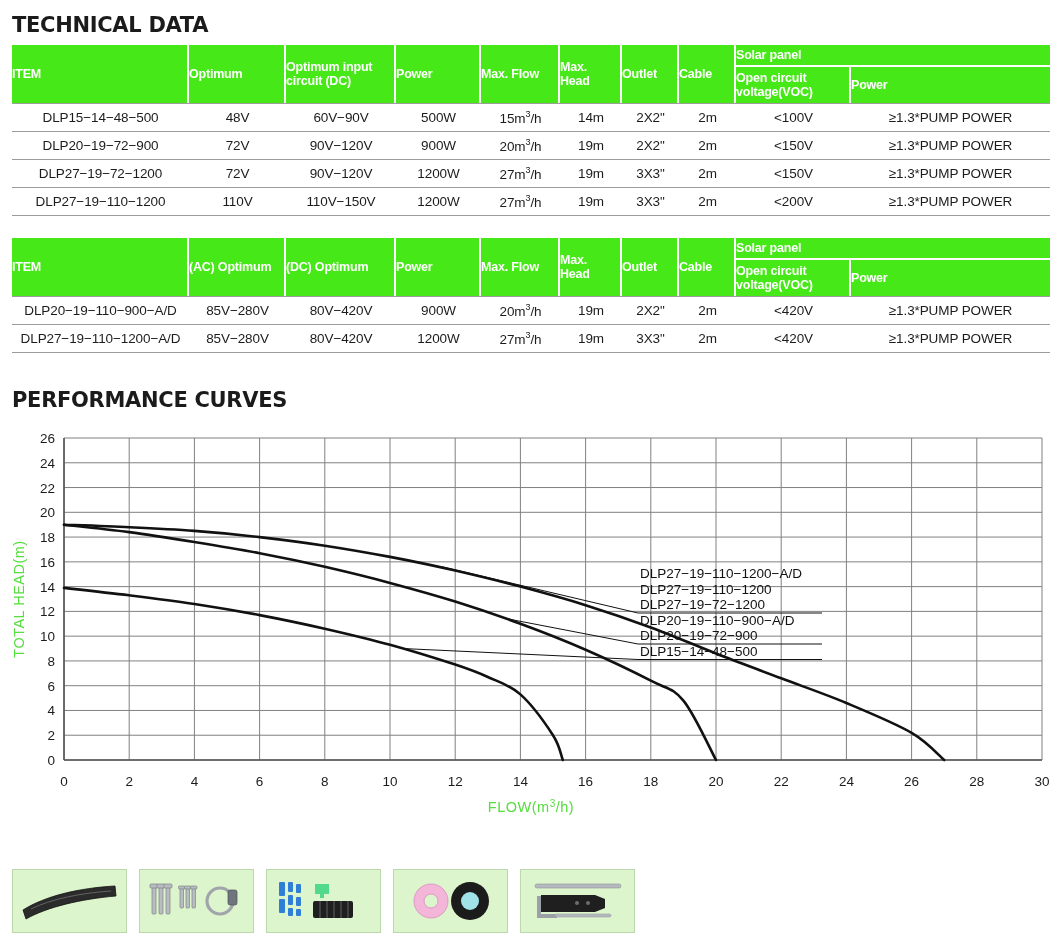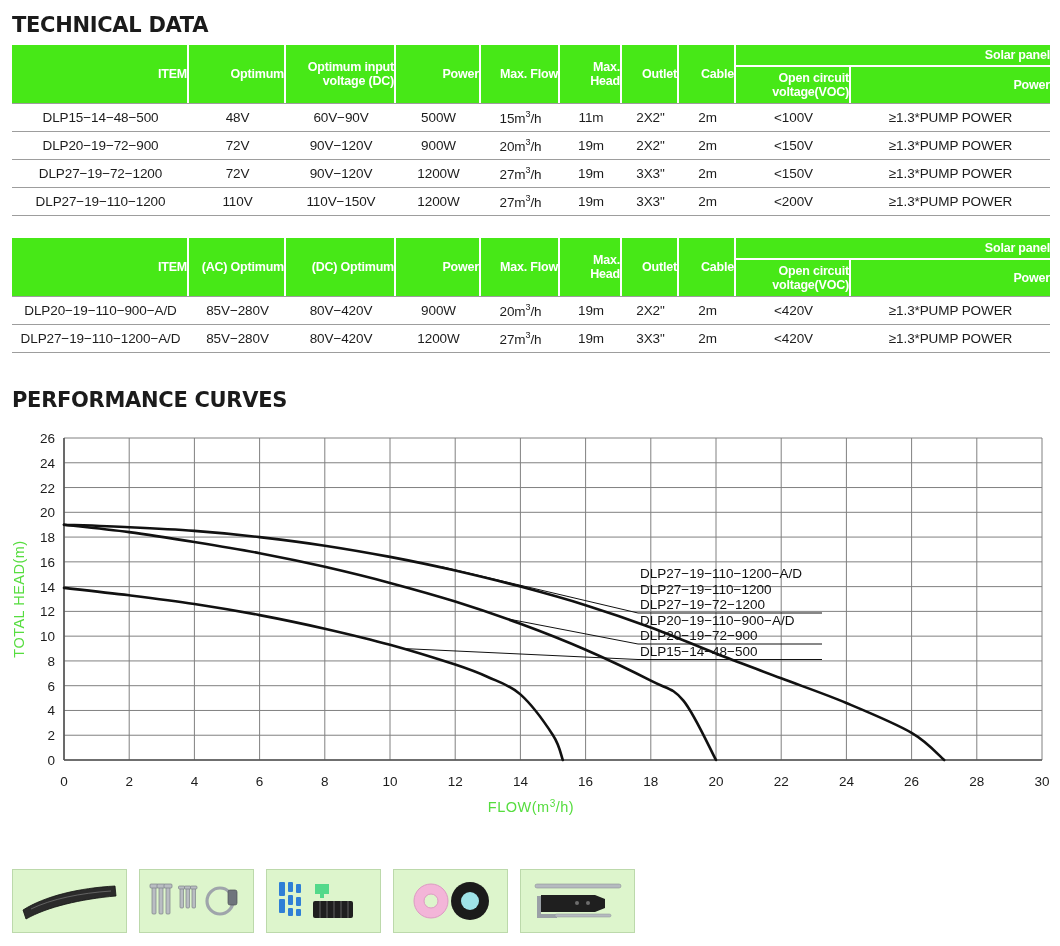--- a/index.html
+++ b/index.html
@@ -20,21 +20,21 @@
   #tech-title{left:12px;top:13px;}
   #perf-title{left:12px;top:388px;}
   #spare-title{left:12px;top:837px;}
 
   
   .tbl{position:absolute;border-collapse:separate;border-spacing:0;
        table-layout:fixed;}
   .tbl td,.tbl th{padding:0;margin:0;}
   .hcell{
     background:#47E817;color:#ffffff;font-weight:bold;
-    font-size:12.5px;line-height:14px;text-align:right;vertical-align:middle;
+    font-size:12.5px;line-height:14px;text-align:left;vertical-align:middle;
     border-right:2px solid #ffffff;border-bottom:0;
     letter-spacing:-0.2px;
   }
   .hcell.last{border-right:0;}
   .hcell.sub{border-top:2px solid #ffffff;}
   .dcell{
     font-size:13.5px;color:#1c1c1c;text-align:center;vertical-align:middle;
     border-bottom:1.3px solid #9d9d9d;background:#fff;height:27px;
     letter-spacing:-0.1px;
   }
@@ -74,41 +74,41 @@
         <col style="width:62px">
       <col style="width:57px">
         <col style="width:57px">
         <col style="width:115px">
       <col style="width:199px">
     </colgroup>
     <thead>
       <tr>
         <th class="hcell" rowspan="2" style="height:56px">ITEM</th>
         <th class="hcell" rowspan="2">Optimum</th>
-        <th class="hcell" rowspan="2">Optimum input voltage (DC)</th>
+        <th class="hcell" rowspan="2">Optimum input circuit (DC)</th>
         <th class="hcell" rowspan="2">Power</th>
         <th class="hcell" rowspan="2">Max. Flow</th>
         <th class="hcell" rowspan="2">Max. Head</th>
         <th class="hcell" rowspan="2">Outlet</th>
         <th class="hcell" rowspan="2">Cable</th>
         <th class="hcell last" colspan="2" style="height:20px">Solar panel</th>
       </tr>
       <tr>
         <th class="hcell sub" style="height:36px">Open circuit voltage(VOC)</th>
         <th class="hcell sub last">Power</th>
       </tr>
     </thead>
     <tbody id="tbody-dc">
         <tr>
           <td class="dcell toprule">DLP15−14−48−500</td>
           <td class="dcell toprule">48V</td>
           <td class="dcell toprule">60V−90V</td>
           <td class="dcell toprule">500W</td>
           <td class="dcell toprule">15m<sup>3</sup>/h</td>
-          <td class="dcell toprule">11m</td>
+          <td class="dcell toprule">14m</td>
           <td class="dcell toprule">2X2"</td>
           <td class="dcell toprule">2m</td>
           <td class="dcell toprule">&lt;100V</td>
           <td class="dcell toprule">≥1.3*PUMP POWER</td>
         </tr>
         <tr>
           <td class="dcell">DLP20−19−72−900</td>
           <td class="dcell">72V</td>
           <td class="dcell">90V−120V</td>
           <td class="dcell">900W</td>

